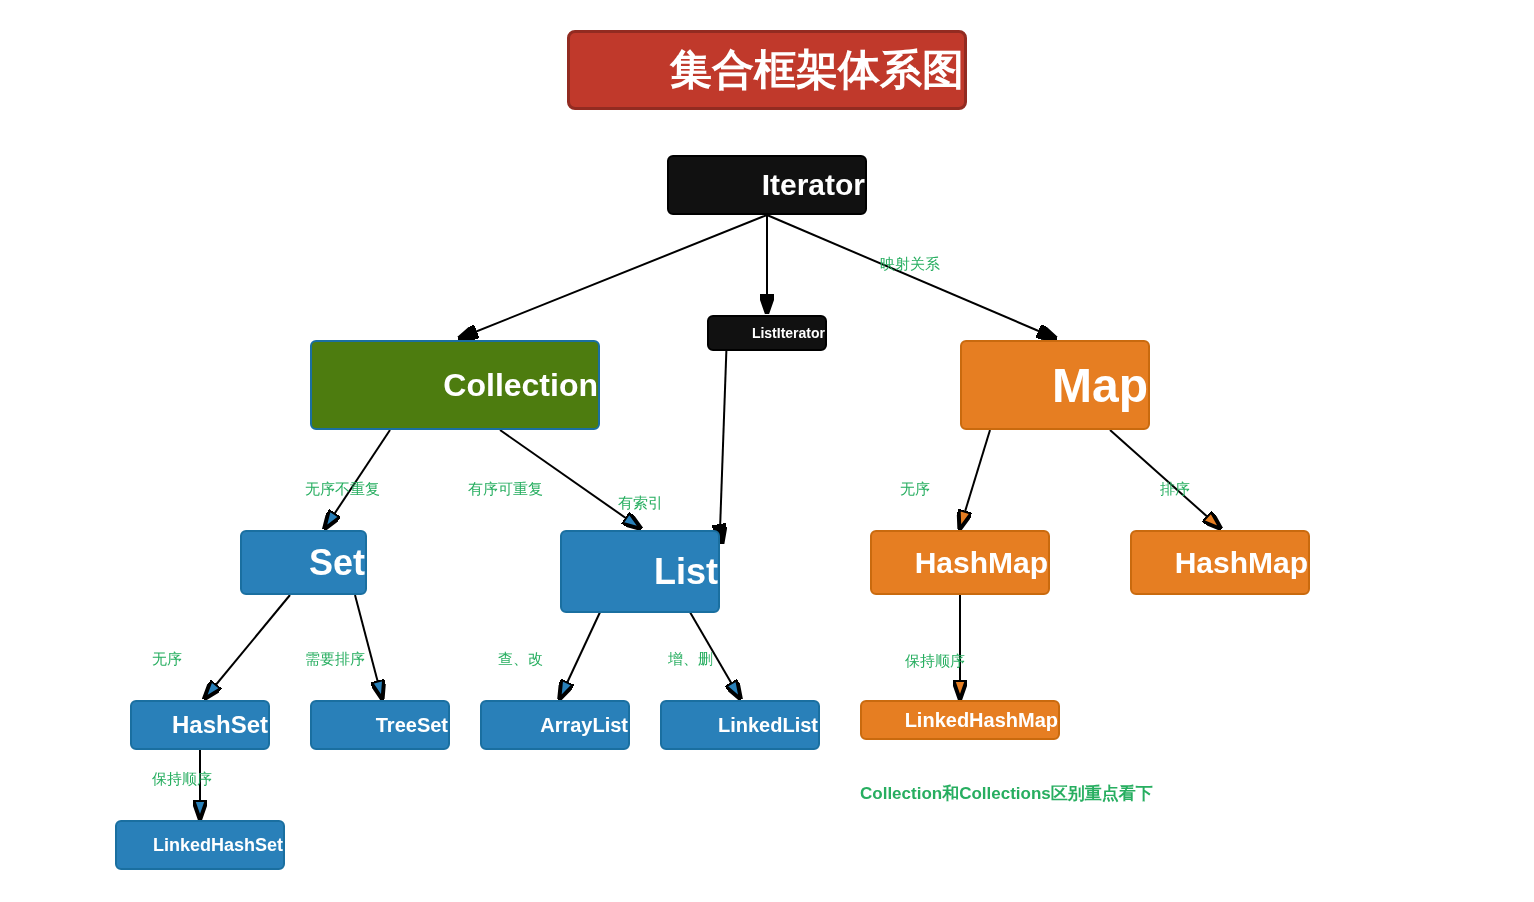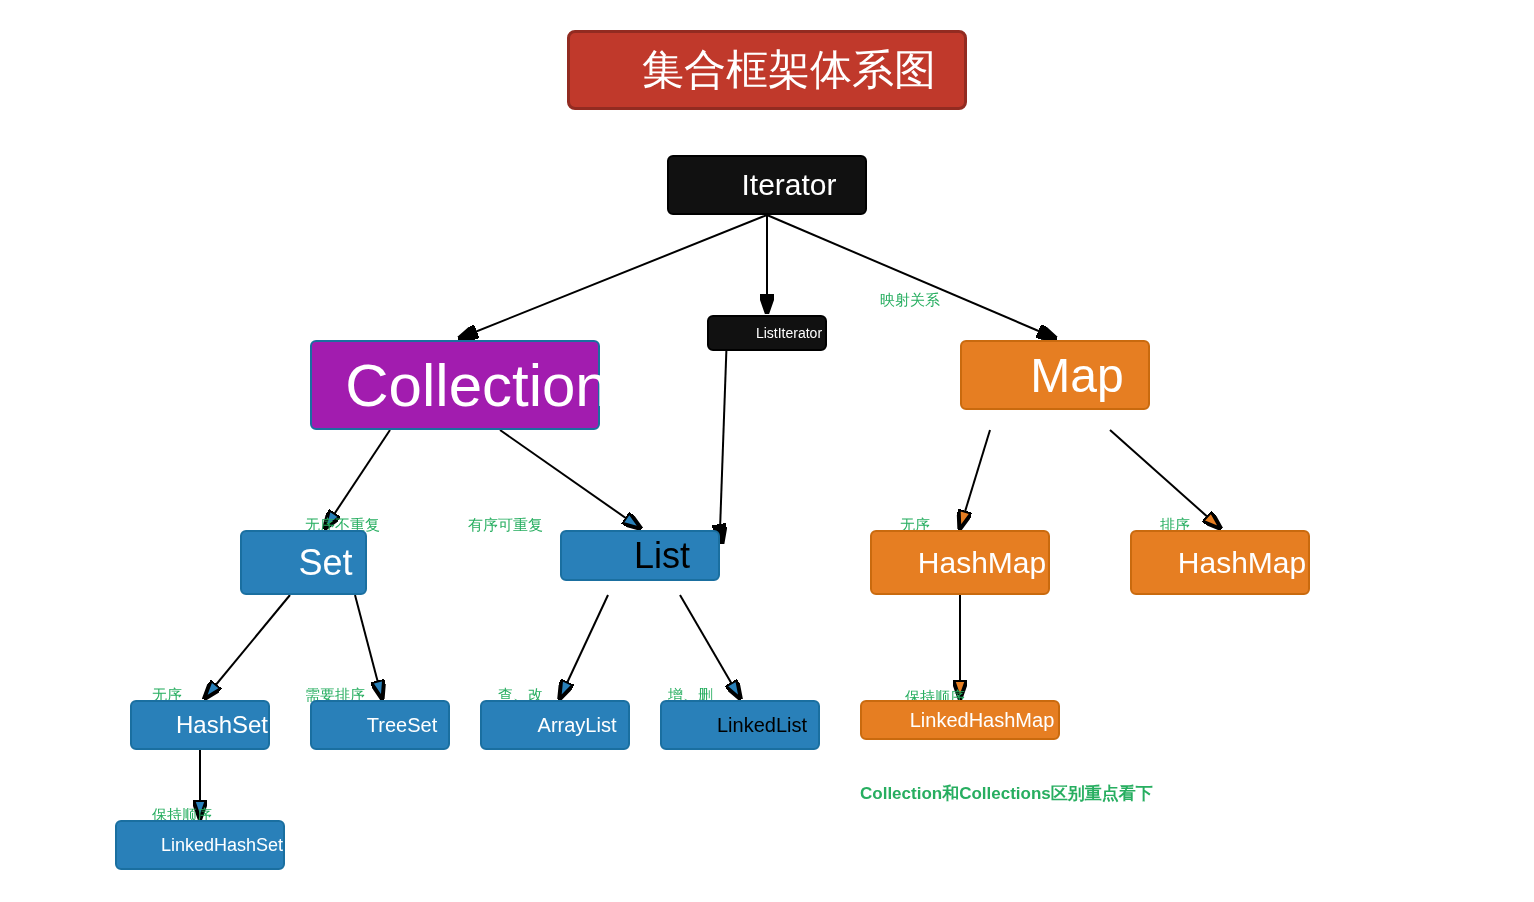--- a/index.html
+++ b/index.html
@@ -13,24 +13,24 @@
     }
     #diagram {
       position: relative;
       width: 1534px;
       height: 902px;
     }
     .node {
       position: absolute;
       display: flex;
       align-items: center;
-      justify-content: center;
+      justify-content: flex-end;
       text-align: center;
       border-radius: 6px;
-      font-weight: normal;
+      font-weight: bold;
       color: white;
       padding-left: 44px;
     }
     .node-title {
       background: #c0392b;
       border: 3px solid #922b21;
       font-size: 42px;
       color: white;
       width: 400px;
       height: 80px;
@@ -42,36 +42,36 @@
       background: #111;
       border: 2px solid #000;
       font-size: 30px;
       color: white;
       width: 200px;
       height: 60px;
       left: 667px;
       top: 155px;
     }
     .node-collection {
-      background: #a21caf;
-      border: 2px solid #1a6fa0;
-      font-size: 60px;
+      background: #4d7c0f;
+      border: 2px solid #1a6fa0;
+      font-size: 32px;
       color: white;
       width: 290px;
       height: 90px;
       left: 310px;
       top: 340px;
     }
     .node-map {
       background: #e67e22;
       border: 2px solid #c96a0e;
       font-size: 48px;
       color: white;
       width: 190px;
-      height: 70px;
+      height: 90px;
       left: 960px;
       top: 340px;
     }
     .node-listiterator {
       background: #111;
       border: 2px solid #000;
       font-size: 14px;
       color: white;
       width: 120px;
       height: 36px;
@@ -85,23 +85,23 @@
       color: white;
       width: 127px;
       height: 65px;
       left: 240px;
       top: 530px;
     }
     .node-list {
       background: #2980b9;
       border: 2px solid #1a6fa0;
       font-size: 36px;
-      color: #000000;
+      color: #ffffff;
       width: 160px;
-      height: 51px;
+      height: 83px;
       left: 560px;
       top: 530px;
     }
     .node-hashmap {
       background: #e67e22;
       border: 2px solid #c96a0e;
       font-size: 30px;
       color: white;
       width: 180px;
       height: 65px;
@@ -145,21 +145,21 @@
       color: white;
       width: 150px;
       height: 50px;
       left: 480px;
       top: 700px;
     }
     .node-linkedlist {
       background: #2980b9;
       border: 2px solid #1a6fa0;
       font-size: 20px;
-      color: #000000;
+      color: #ffffff;
       width: 160px;
       height: 50px;
       left: 660px;
       top: 700px;
     }
     .node-linkedhashmap {
       background: #e67e22;
       border: 2px solid #c96a0e;
       font-size: 20px;
       color: white;
@@ -176,21 +176,20 @@
       width: 170px;
       height: 50px;
       left: 115px;
       top: 820px;
     }
     .label {
       position: absolute;
       color: #27ae60;
       font-size: 15px;
       font-weight: normal;
-      margin-top: 36px;
     }
     .note {
       position: absolute;
       color: #27ae60;
       font-size: 17px;
       font-weight: bold;
       line-height: 1.6;
     }
     svg.arrows {
       position: absolute;

